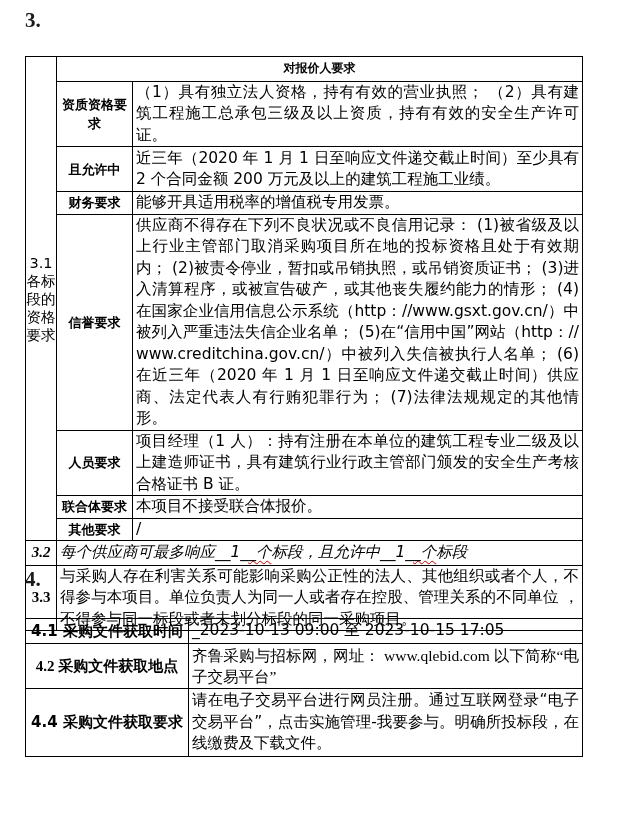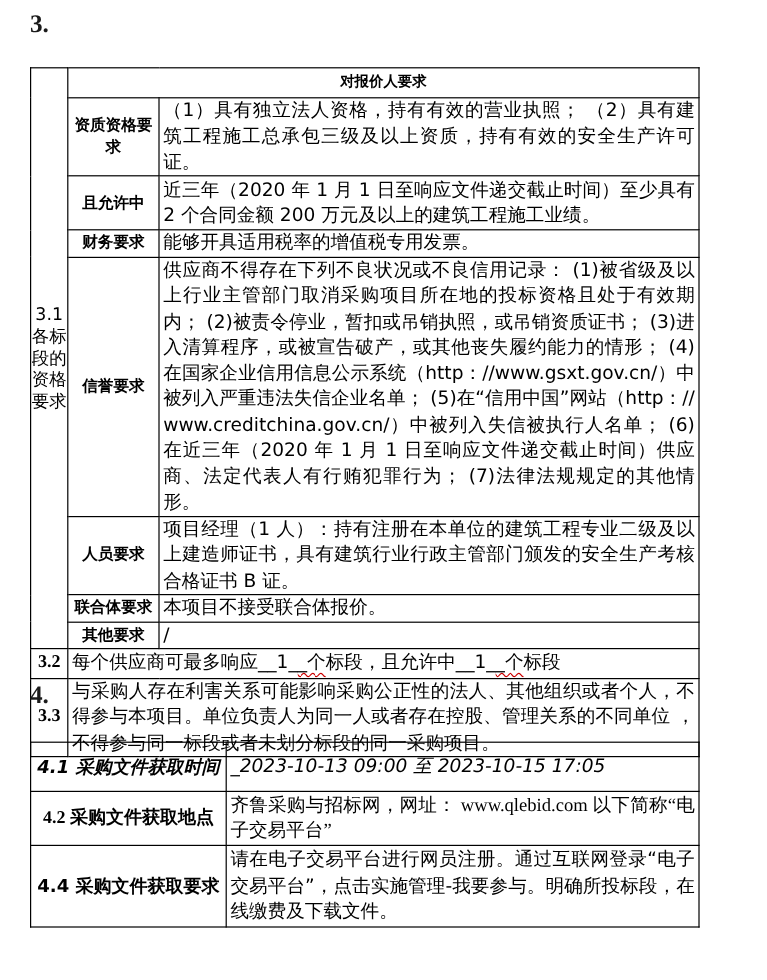--- a/index.html
+++ b/index.html
@@ -44,23 +44,23 @@
   .wavy{
     text-decoration:underline;
     text-decoration-style:wavy;
     text-decoration-color:var(--squiggle,#cc0000);
     text-decoration-thickness:1px;
     text-underline-offset:3px;
   }
   
   .t1r0{height:21px;} .t1r1{height:45px;} .t1r2{height:45px;} .t1r3{height:22px;}
   .t1r4{height:171px;} .t1r5{height:47px;} .t1r6{height:22px;} .t1r7{height:17px;}
-  .t1r8{height:23px;} .t1r9{height:65px;}
+  .t1r8{height:23px;font-style:italic;} .t1r9{height:65px;}
   
-  .t2r0{height:41px;font-style:italic;} .t2r1{height:45px;font-family:Liberation Serif, serif;} .t2r2{height:45px;} .t2r3{height:68px;}
+  .t2r0{height:25px;} .t2r1{height:45px;font-family:Liberation Serif, serif;} .t2r2{height:45px;} .t2r3{height:68px;}
 </style>
 </head>
 <body>
 
 <div class="page">
 
   <div class="heading" id="heading-3">
     <span class="num">3.</span>
   </div>
 

